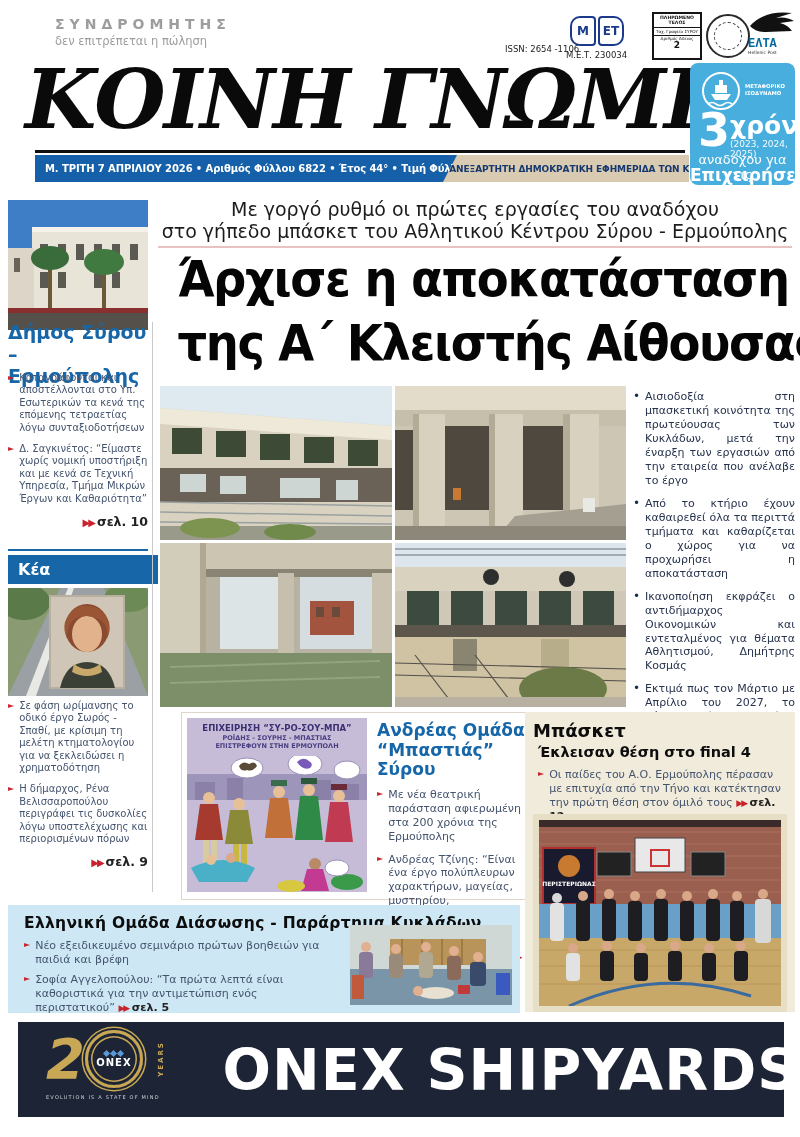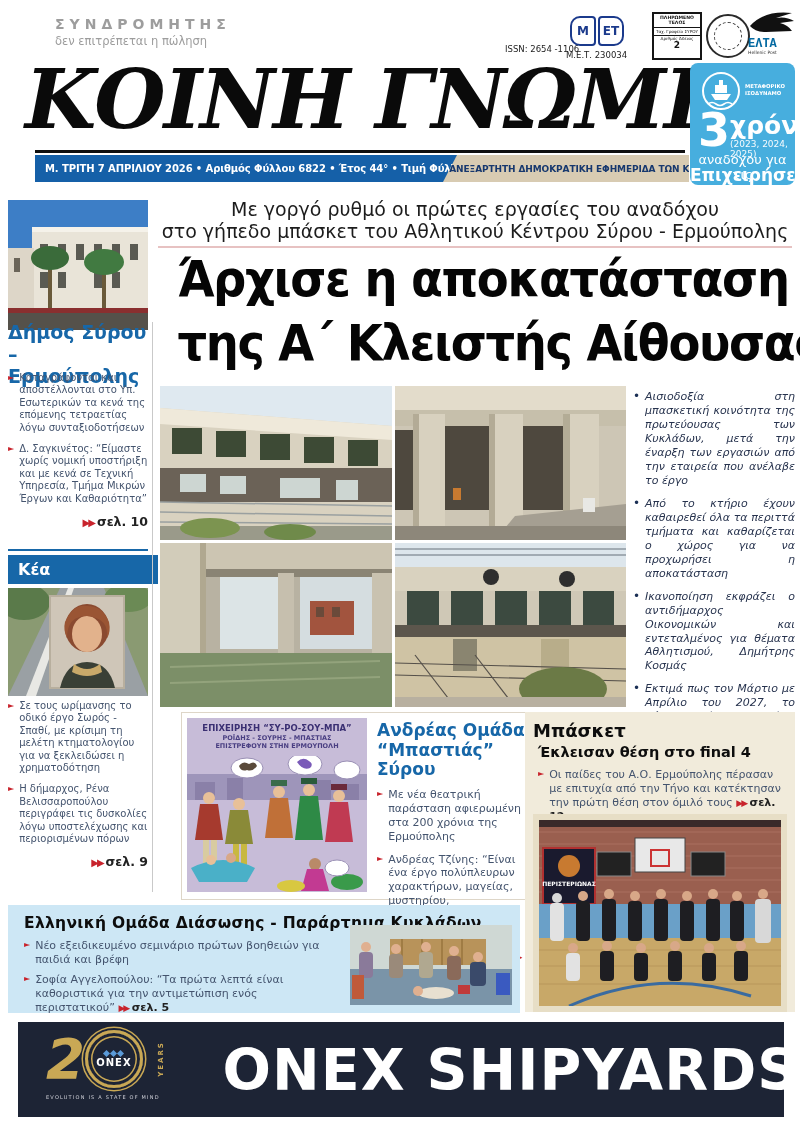--- a/index.html
+++ b/index.html
@@ -57,21 +57,21 @@
   .kea-bar{background:#1767a8;color:#fff;font-weight:bold;font-size:16px;display:flex;align-items:center;padding-left:10px;}
   .vline{background:#c9c9c9;width:1px;}
 
   
   .kicker{font-size:19px;color:#1c1c1c;text-align:center;line-height:22px;}
   .pink-rule{background:#e7c2c2;height:2px;}
   .hl{font-size:50px;font-weight:bold;letter-spacing:-1.5px;color:#050505;text-align:center;
       white-space:nowrap;transform:scaleX(0.93);transform-origin:50% 50%;line-height:62px;}
   .lead-bullet{display:flex;gap:5px;margin-bottom:9px;}
   .dot{color:#1b2f55;font-size:12px;line-height:1.1;flex:0 0 auto;}
-  .lead-text{font-size:11px;line-height:1.27;color:#27334e;text-align:justify;font-style:italic;}
+  .lead-text{font-size:11px;line-height:1.27;color:#27334e;text-align:justify;}
   .inline-arrows{color:#c8232c;font-size:9px;letter-spacing:-2px;}
   .inline-page{font-weight:bold;color:#222;}
 
   .collage{display:grid;grid-template-columns:232px 231px;grid-template-rows:154px 164px;gap:3px;}
   .collage svg{display:block;}
 
   
   .theater-box{border:1px solid #ded6c8;background:#fff;}
   .th-title{color:#1767a8;font-size:17px;font-weight:bold;line-height:1.15;}
   .th-text{font-size:11px;line-height:1.27;color:#44546e;}
@@ -229,21 +229,21 @@
       <ellipse cx="79" cy="46" rx="15" ry="18" fill="#e2b28c"></ellipse>
       <path d="M57 34 q8 -18 22 -16 q16 0 22 16 q2 10 -2 16 q2 -20 -20 -22 q-20 0 -20 22 q-4 -8 -2 -16 z" fill="#9a5534"></path>
       <path d="M52 100 q6 -26 27 -26 q22 0 28 26 z" fill="#3a4036"></path>
       <path d="M66 76 q13 10 26 0 l2 8 q-15 8 -30 0 z" fill="#c9a96a"></path>
     </svg>
   </div>
 
   <div class="abs" style="left:8px;top:700px;width:140px;">
     <div class="sb-bullet">
       <span class="tri">►</span>
-      <span class="sb-text">Σε τους ωρίμανσης το οδικό έργο Σωρός - Σπαθί, με κρίσιμη τη μελέτη κτηματολογίου για να ξεκλειδώσει η χρηματοδότηση</span>
+      <span class="sb-text">Σε φάση ωρίμανσης το οδικό έργο Σωρός - Σπαθί, με κρίσιμη τη μελέτη κτηματολογίου για να ξεκλειδώσει η χρηματοδότηση</span>
     </div>
     <div class="sb-bullet">
       <span class="tri">►</span>
       <span class="sb-text">Η δήμαρχος, Ρένα Βελισσαροπούλου περιγράφει τις δυσκολίες λόγω υποστελέχωσης και περιορισμένων πόρων</span>
     </div>
     <div class="pageref">
       <span class="pr-arrows">▶▶</span><span>σελ. 9</span>
     </div>
   </div>
 

